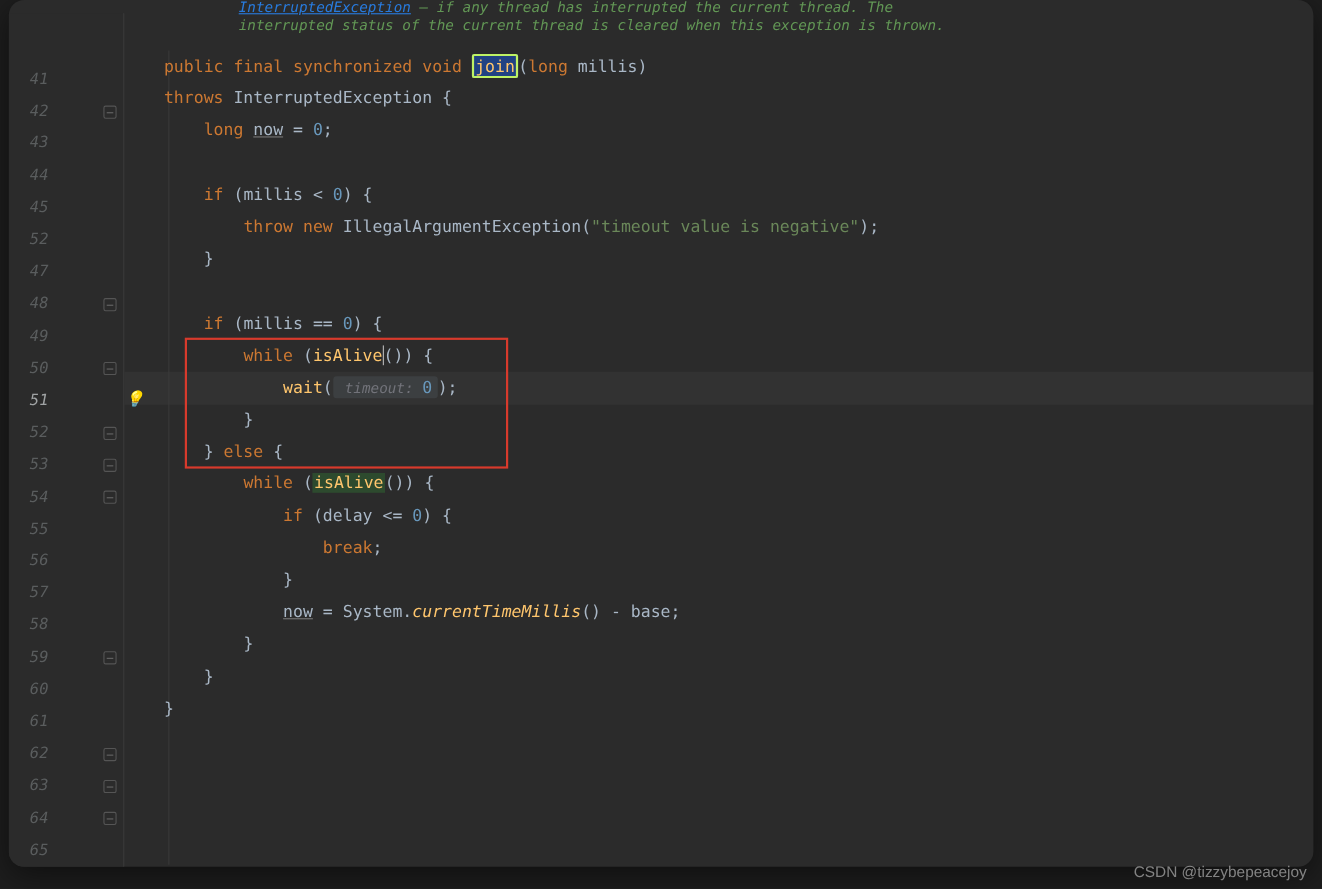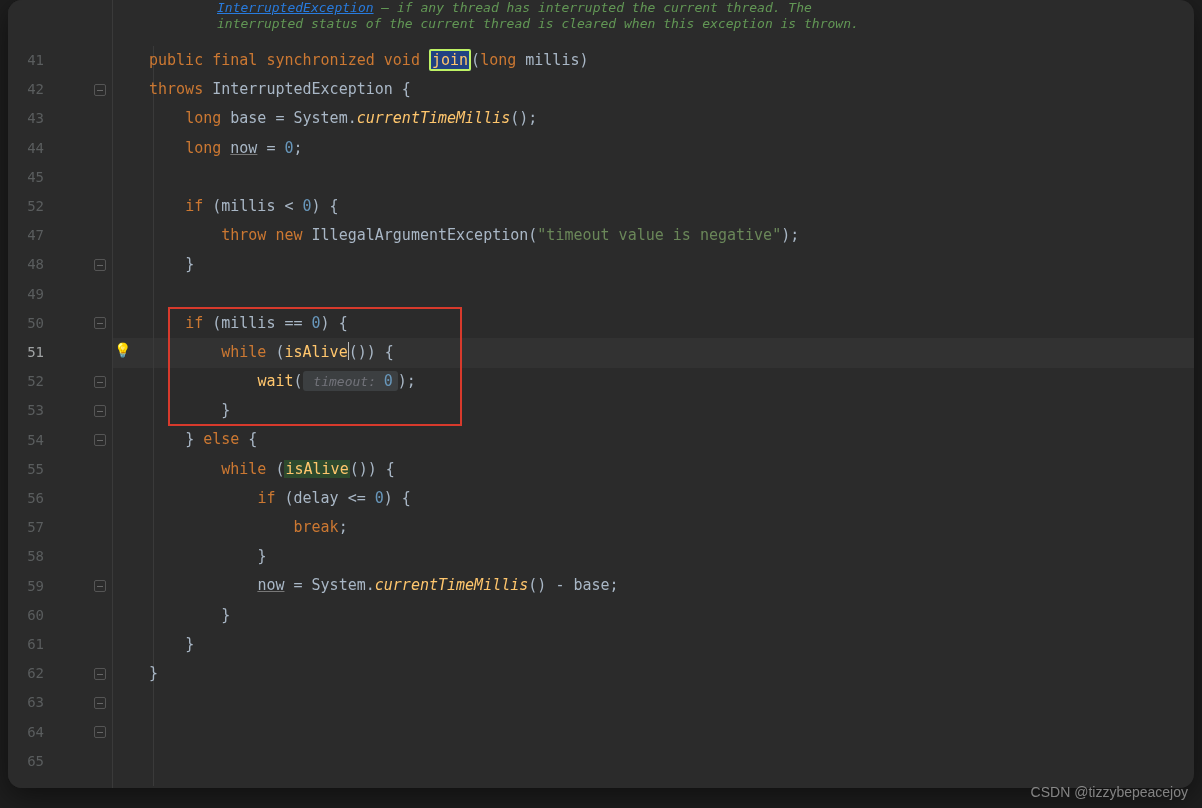--- a/index.html
+++ b/index.html
@@ -15,24 +15,25 @@
   .editor-frame {
     position: absolute;
     top: 0; left: 8px; right: 8px; bottom: 20px;
     background: #2b2b2b;
     border-radius: 14px;
     overflow: hidden;
     box-shadow: 0 8px 30px rgba(0,0,0,0.5);
   }
   .gutter {
     position: absolute;
-    top: 0; left: 0; bottom: 0;
+    top: 12px; left: 0; bottom: 0;
     width: 105px;
     background: #2b2b2b;
     border-right: 1px solid #3a3a3a;
+    font-style: italic;
   }
   .line-num-col {
     position: absolute;
     left: 0; top: 0; width: 42px;
   }
   .fold-col {
     position: absolute;
     left: 82px; top: 0; width: 20px;
   }
   .code-area {
@@ -243,21 +244,20 @@
 
   <div class="guide" style="left:145px; top:46px; height:740px;"></div>
 
   <div class="code-area">
     <div style="height:46px;"></div>
 
     <div class="line"><span class="kw">public</span> <span class="kw">final</span> <span class="kw">synchronized</span> <span class="kw">void</span> <span class="fn hl-box">join</span><span class="pun">(</span><span class="kw">long</span> <span class="var">millis</span><span class="pun">)</span></div>
 
     <div class="line"><span class="kw">throws</span> <span class="cls">InterruptedException</span><span class="pun"> {</span></div>
 
-    <div class="line">    <span class="kw">long</span> <span class="var">base</span><span class="pun"> = </span><span class="cls">System</span><span class="pun">.</span><span class="fn-i">currentTimeMillis</span><span class="pun">();</span></div>
 
     <div class="line">    <span class="kw">long</span> <span class="varu">now</span><span class="pun"> = </span><span class="num">0</span><span class="pun">;</span></div>
 
     <div class="line"></div>
 
     <div class="line">    <span class="kw">if</span><span class="pun"> (</span><span class="var">millis</span><span class="pun"> &lt; </span><span class="num">0</span><span class="pun">) {</span></div>
 
     <div class="line">        <span class="kw">throw</span> <span class="kw">new</span> <span class="cls">IllegalArgumentException</span><span class="pun">(</span><span class="str">"timeout value is negative"</span><span class="pun">);</span></div>
 
     <div class="line">    <span class="pun">}</span></div>

